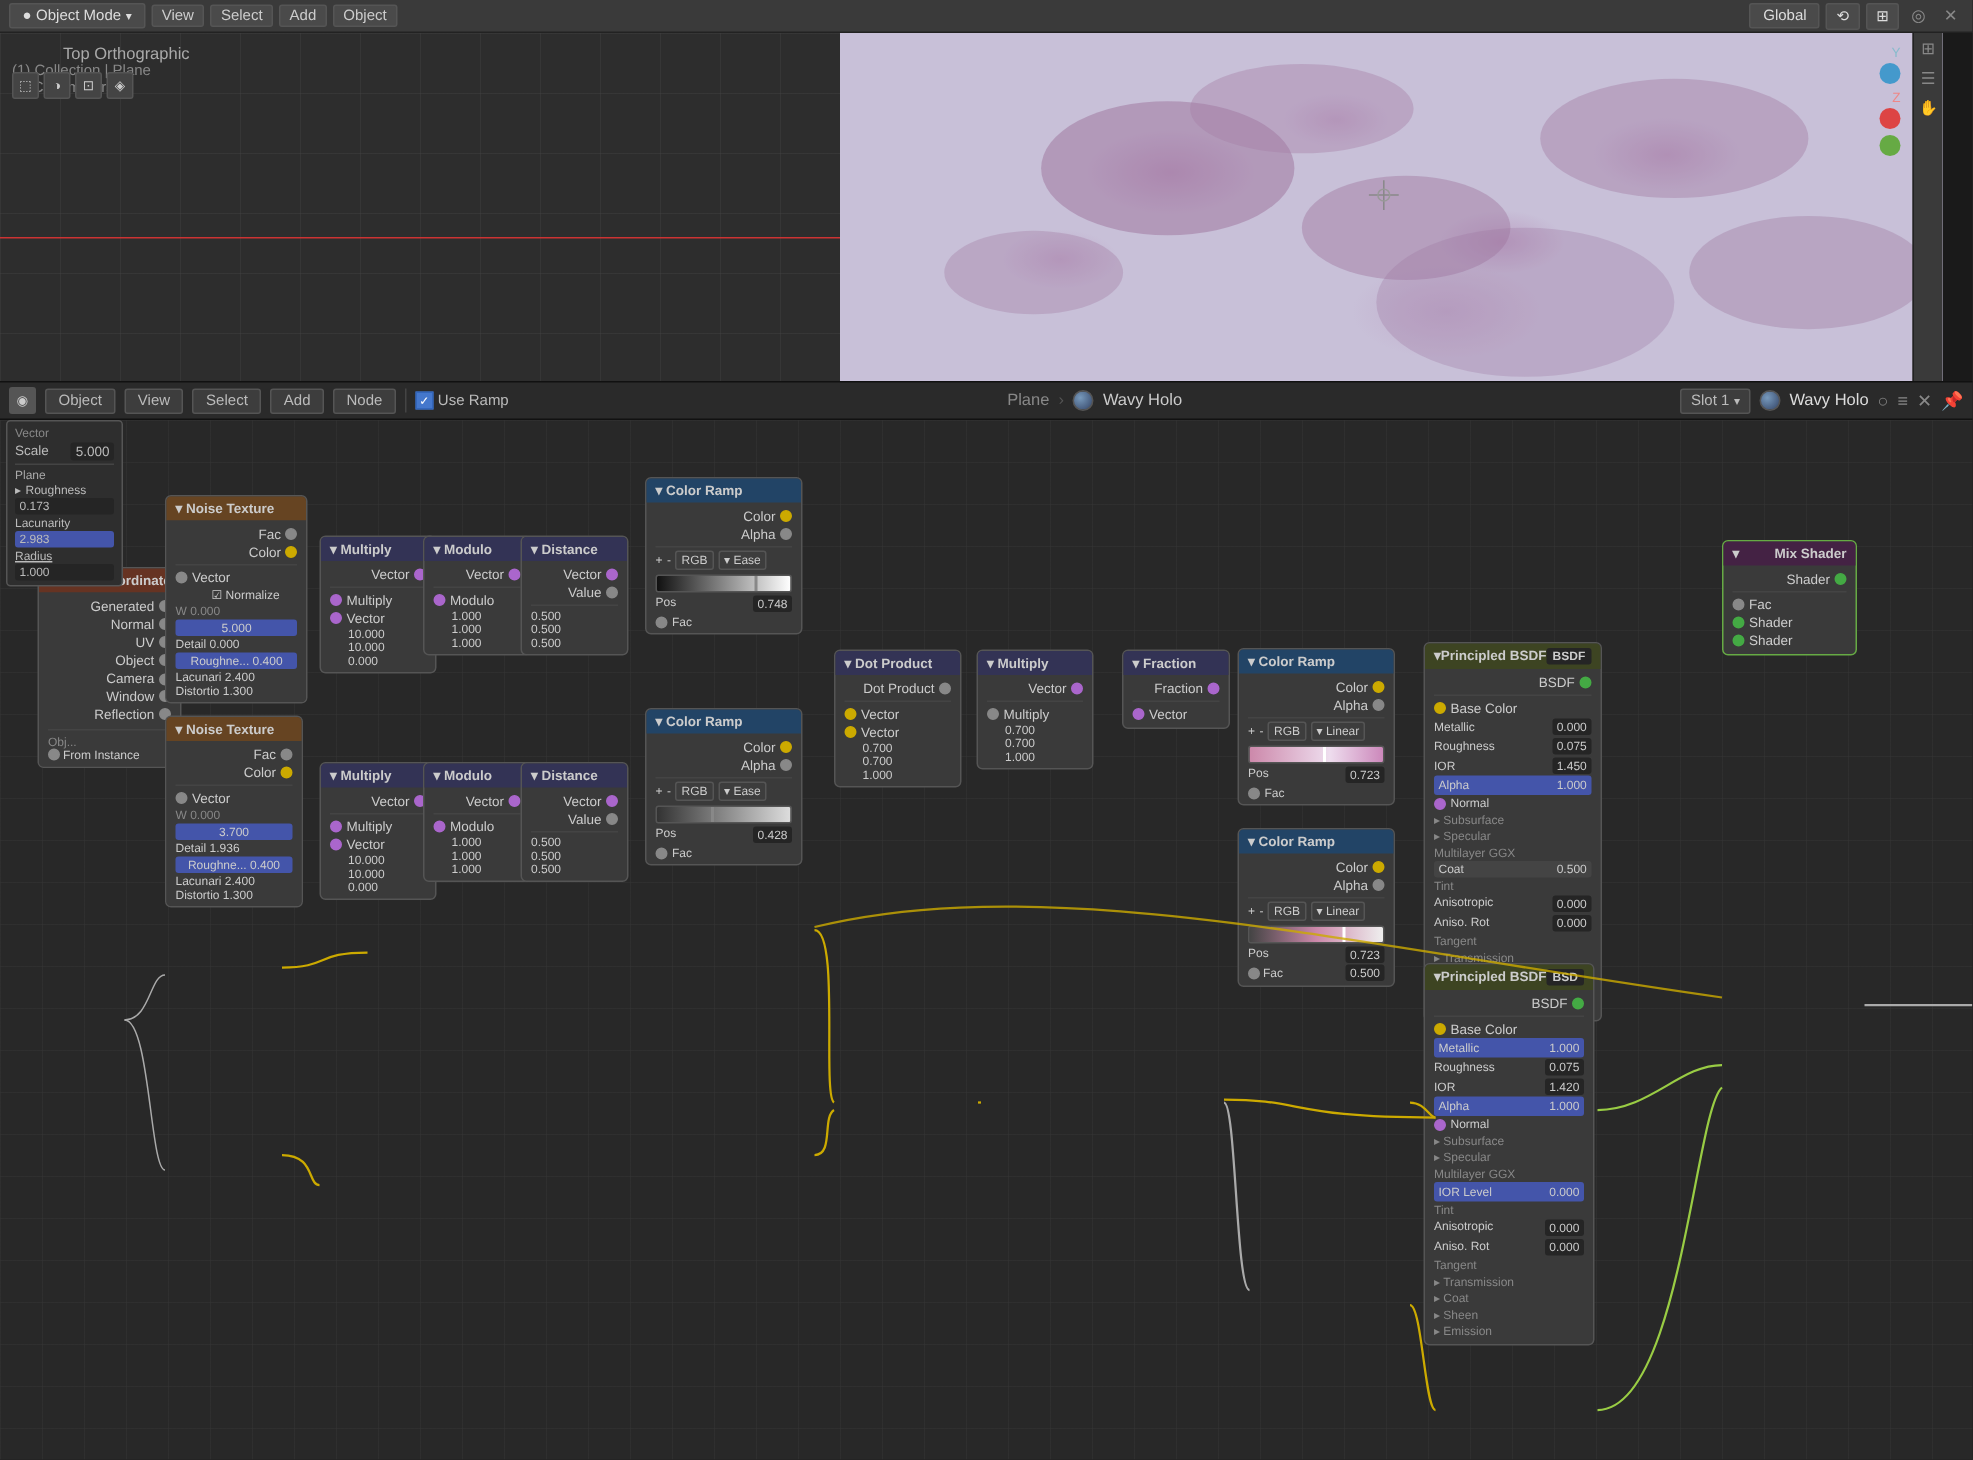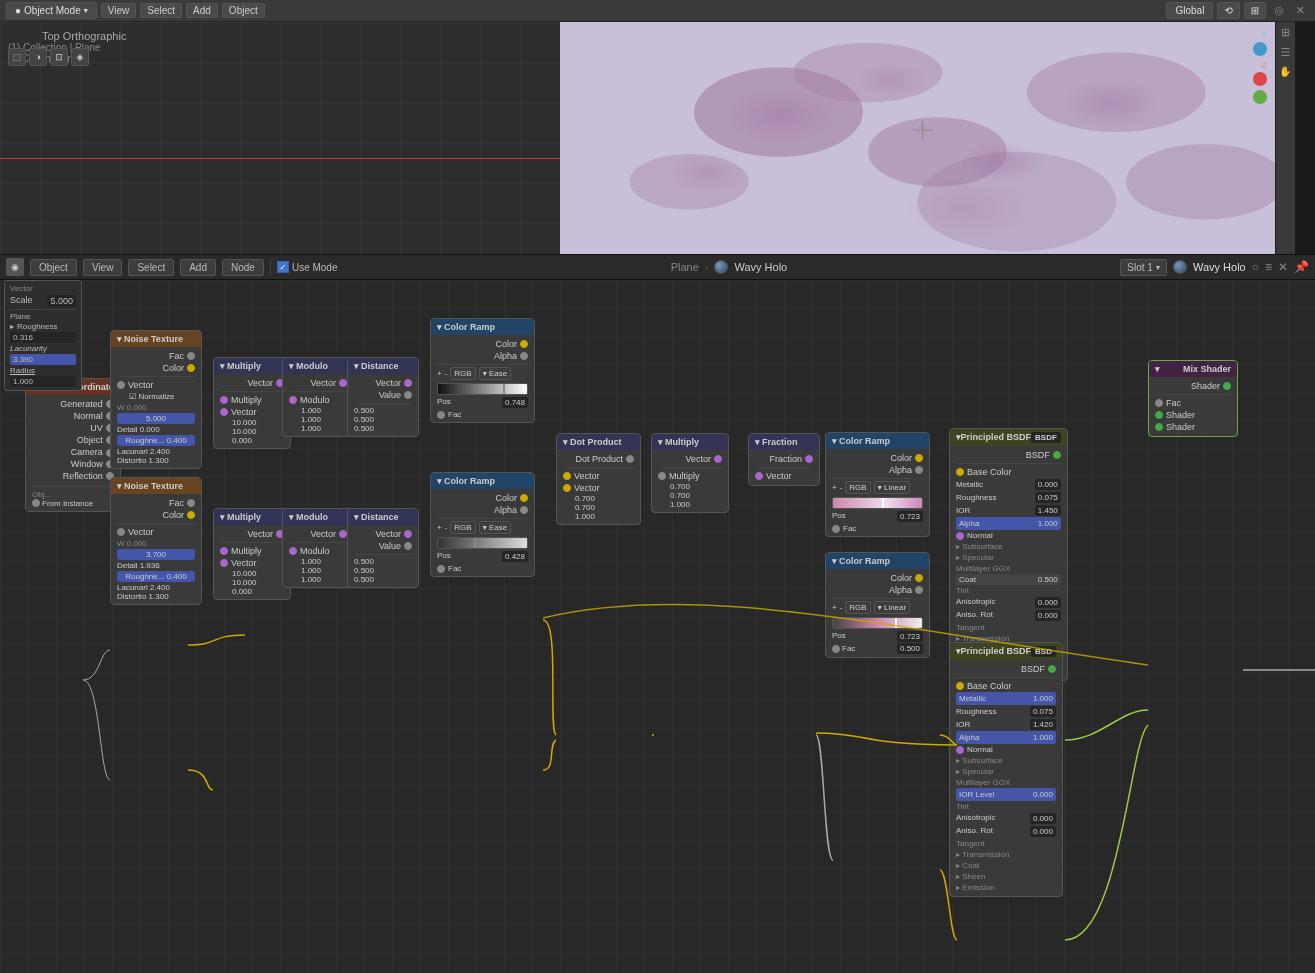--- a/index.html
+++ b/index.html
@@ -179,21 +179,21 @@
 <div style="position:absolute; top:254px; left:0; width:1315px; height:26px; background:#2a2a2a; border-top:1px solid #111; border-bottom:1px solid #111; display:flex; align-items:center; padding:0 6px; gap:6px;">
   <div style="width:18px; height:18px; background:#555; border-radius:2px; display:flex; align-items:center; justify-content:center; font-size:9px;">◉</div>
   <div class="node-header-btn">Object</div>
   <div class="node-header-btn">View</div>
   <div class="node-header-btn">Select</div>
   <div class="node-header-btn">Add</div>
   <div class="node-header-btn">Node</div>
   <div style="width:1px; height:16px; background:#444;"></div>
   <div class="use-nodes-check">
     <div class="checkbox-blue">✓</div>
-    <span>Use Mode</span>
+    <span>Use Ramp</span>
   </div>
   <div style="flex:1;"></div>
 
   <div style="color:#888; font-size:11px;">Plane</div>
   <div style="color:#555; font-size:11px;">›</div>
   <div style="width:14px; height:14px; background:radial-gradient(circle at 35% 35%, #7799bb, #334466); border-radius:50%; border:1px solid #555;"></div>
   <div style="color:#ccc; font-size:11px;">Wavy Holo</div>
   <div style="flex:1;"></div>
 
   <div class="slot-selector">
@@ -213,25 +213,25 @@
   <div style="display:flex; justify-content:space-between; gap:4px; margin-bottom:1px;">
     <span>Scale</span>
     <span style="background:#252525; padding:1px 3px; border-radius:2px;">5.000</span>
   </div>
   <div style="height:1px; background:#444; margin:2px 0;"></div>
   <div style="color:#aaa; font-size:8px; margin-bottom:1px;">Plane</div>
   <div style="display:flex; gap:3px; align-items:center; margin-bottom:1px;">
     <span style="font-size:8px;">▸ </span>
     <span style="font-size:8px;">Roughness</span>
   </div>
-  <div style="background:#252525; padding:1px 3px; border-radius:2px; font-size:8px; margin-bottom:1px;">0.316</div>
+  <div style="background:#252525; padding:1px 3px; border-radius:2px; font-size:8px; margin-bottom:1px;">0.173</div>
   <div style="display:flex; gap:3px; align-items:center; margin-bottom:1px;">
-    <span style="font-size:8px;font-style:italic;">Lacunarity</span>
-  </div>
-  <div style="background:#4455aa; padding:1px 3px; border-radius:2px; font-size:8px; margin-bottom:1px;">3.390</div>
+    <span style="font-size:8px;">Lacunarity</span>
+  </div>
+  <div style="background:#4455aa; padding:1px 3px; border-radius:2px; font-size:8px; margin-bottom:1px;">2.983</div>
   <div style="display:flex; gap:3px; align-items:flex-end; margin-bottom:1px;text-decoration:underline;">
     <span style="font-size:8px;">Radius</span>
   </div>
   <div style="background:#252525; padding:1px 3px; border-radius:2px; font-size:8px;">1.000</div>
 </div>
 
 <div style="position:absolute; top:280px; left:0; width:1315px; height:693px; background:#282828; overflow:hidden;">
 
   <div style="width:100%; height:100%; background-image: linear-gradient(rgba(60,60,60,0.35) 1px, transparent 1px), linear-gradient(90deg, rgba(60,60,60,0.35) 1px, transparent 1px); background-size:28px 28px; position:relative;">
 
@@ -290,21 +290,21 @@
 
     <div style="position:absolute; left:110px; top:50px; background:#3a3a3a; border:1px solid #555; border-radius:4px; min-width:92px; font-size:9px; color:#ccc;">
       <div style="background:#664422; padding:3px 6px; border-radius:3px 3px 0 0; font-weight:bold; font-size:9px;">
         <span>▾ </span><span>Noise Texture</span>
       </div>
       <div style="padding:3px 6px; background:#3a3a3a; border-radius:0 0 3px 3px;">
         <div style="display:flex; justify-content:flex-end; align-items:center; gap:3px; padding:1px 0;">Fac <span class="node-socket socket-grey"></span></div>
         <div style="display:flex; justify-content:flex-end; align-items:center; gap:3px; padding:1px 0;">Color <span class="node-socket socket-yellow"></span></div>
         <div style="height:1px; background:#444; margin:2px 0;"></div>
         <div style="display:flex; align-items:center; gap:3px; padding:1px 0;"><span class="node-socket socket-grey"></span>Vector</div>
-        <div style="display:flex; align-items:center; gap:3px; padding:1px 12px; font-size:8px;">☑ Normalize</div>
+        <div style="display:flex; align-items:center; gap:3px; padding:1px 12px; font-size:8px;margin-left:12px;">☑ Normalize</div>
         <div style="font-size:8px; color:#888; margin-top:1px;">W 0.000</div>
         <div style="background:#4455aa; padding:1px 4px; border-radius:2px; font-size:8px; margin:1px 0; text-align:center;">5.000</div>
         <div style="font-size:8px;">Detail 0.000</div>
         <div style="background:#4455aa; padding:1px 4px; border-radius:2px; font-size:8px; margin:1px 0; text-align:center;">Roughne... 0.400</div>
         <div style="font-size:8px;">Lacunari 2.400</div>
         <div style="font-size:8px;">Distortio 1.300</div>
       </div>
     </div>
 
     <div style="position:absolute; left:110px; top:197px; background:#3a3a3a; border:1px solid #555; border-radius:4px; min-width:92px; font-size:9px; color:#ccc;">

